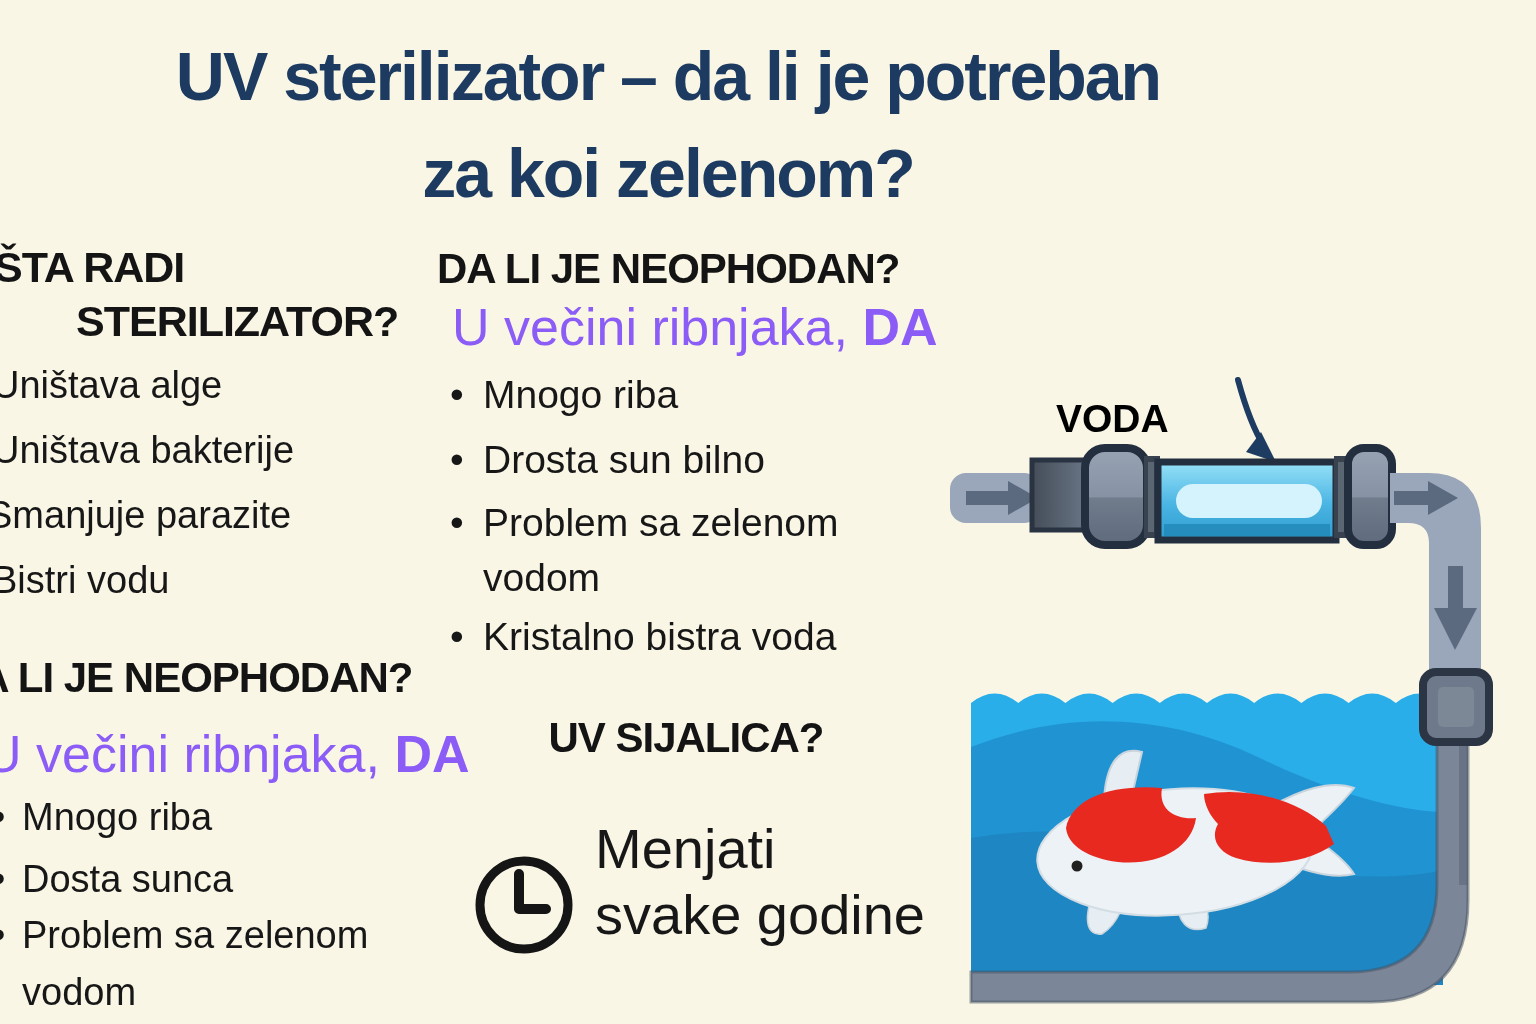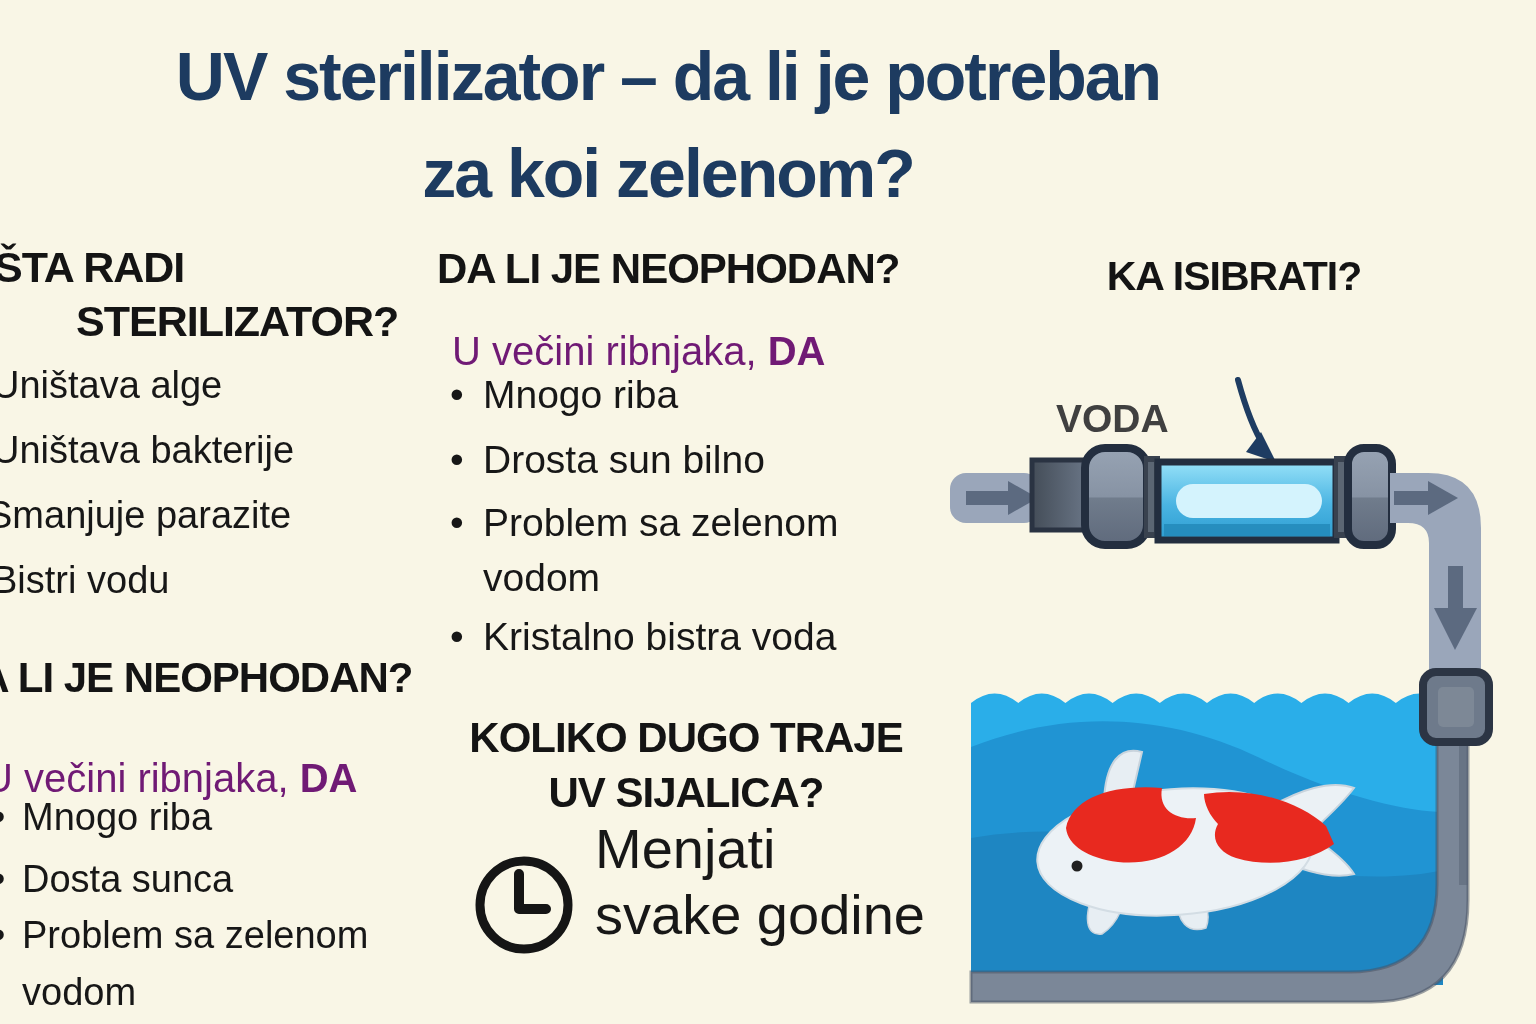--- a/index.html
+++ b/index.html
@@ -6,28 +6,28 @@
   body{width:1536px;height:1024px;overflow:hidden;background:#f9f6e6;
        font-family:"Liberation Sans", sans-serif;color:#171717;position:relative;}
   #page{position:absolute;inset:0;width:1536px;height:1024px;overflow:hidden;}
   .abs{position:absolute;}
   
   .title{left:0;top:28px;width:1336px;text-align:center;font-size:68px;font-weight:bold;
          line-height:97px;color:#1d3b60;letter-spacing:-2px;}
   
   .h{font-weight:bold;font-size:42px;letter-spacing:-1px;color:#141414;white-space:nowrap;}
   .body-txt{font-size:38px;color:#171717;white-space:nowrap;}
-  .answer{font-size:40px;color:#701a75;white-space:nowrap;margin-top:32px;}
+  .answer{font-size:52px;color:#8b5cf6;white-space:nowrap;}
   .answer b{font-weight:bold;}
   .li{font-size:38px;color:#171717;}
   .li .dot{position:absolute;left:0;top:0;}
   .li .t{display:block;margin-left:30px;}
   .mid .li{font-size:39px;}
   .mid .li .t{margin-left:33px;}
-  .navy{color:#404040;font-weight:bold;white-space:nowrap;}
+  .navy{color:#000000;font-weight:bold;white-space:nowrap;}
   .center{text-align:center;}
   svg.overlay{position:absolute;left:0;top:0;width:1536px;height:1024px;pointer-events:none;}
 </style>
 </head>
 <body>
 
 <div id="page">
 
   <svg class="overlay" viewBox="0 0 1536 1024" aria-hidden="true">
     <defs>
@@ -166,26 +166,24 @@
     <div class="abs li" style="left:450px;top:495px;width:460px;line-height:55px;">
       <span class="dot">•</span>
       <span class="t">Problem sa zelenom vodom</span>
     </div>
     <div class="abs li" style="left:450px;top:609px;width:500px;line-height:55px;">
       <span class="dot">•</span>
       <span class="t">Kristalno bistra voda</span>
     </div>
 
     <div class="abs h center" style="left:430px;top:710px;width:512px;line-height:55px;white-space:normal;">
-      <div>KOLIKO DUGO TRAJE</div>
       <div>UV SIJALICA?</div>
     </div>
     <div class="abs" style="left:595px;top:816px;width:330px;font-size:56px;line-height:66px;">Menjati svake godine</div>
   </div>
 
   <div class="abs h center" style="left:1084px;top:247px;width:300px;line-height:59px;font-size:41px;white-space:normal;">
-    <div>KA ISIBRATI?</div>
   </div>
 
   <div class="abs navy" style="left:1056px;top:397px;font-size:39px;">VODA</div>
 
 
 </div>
 
 </body></html>

